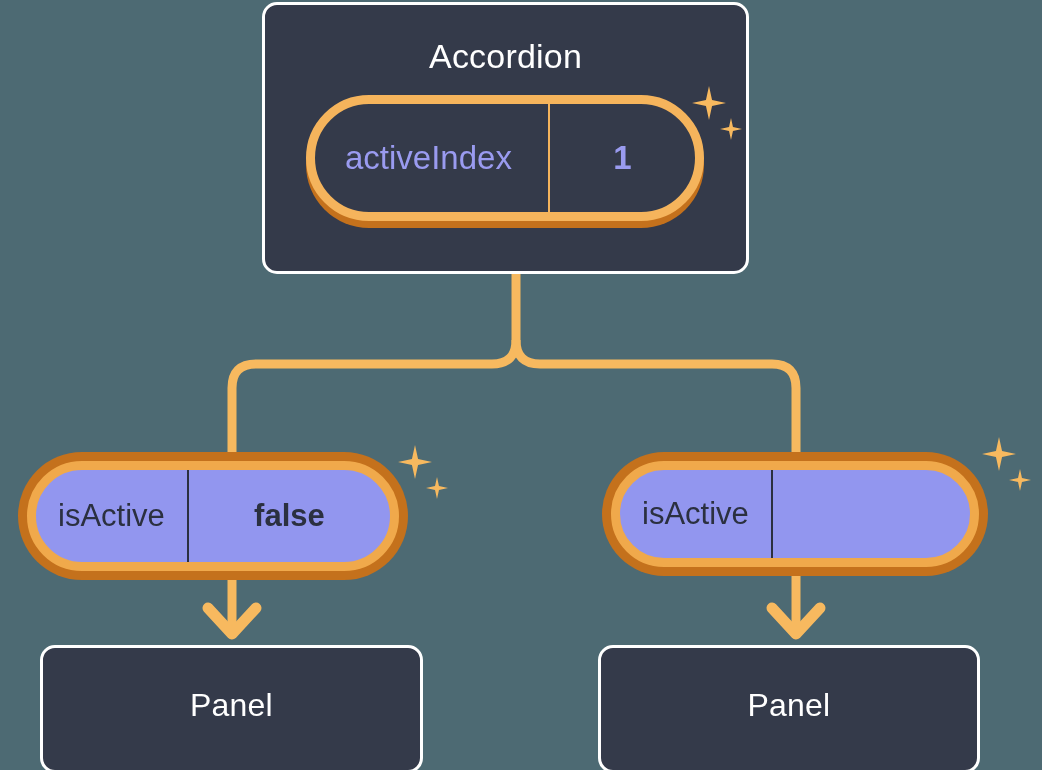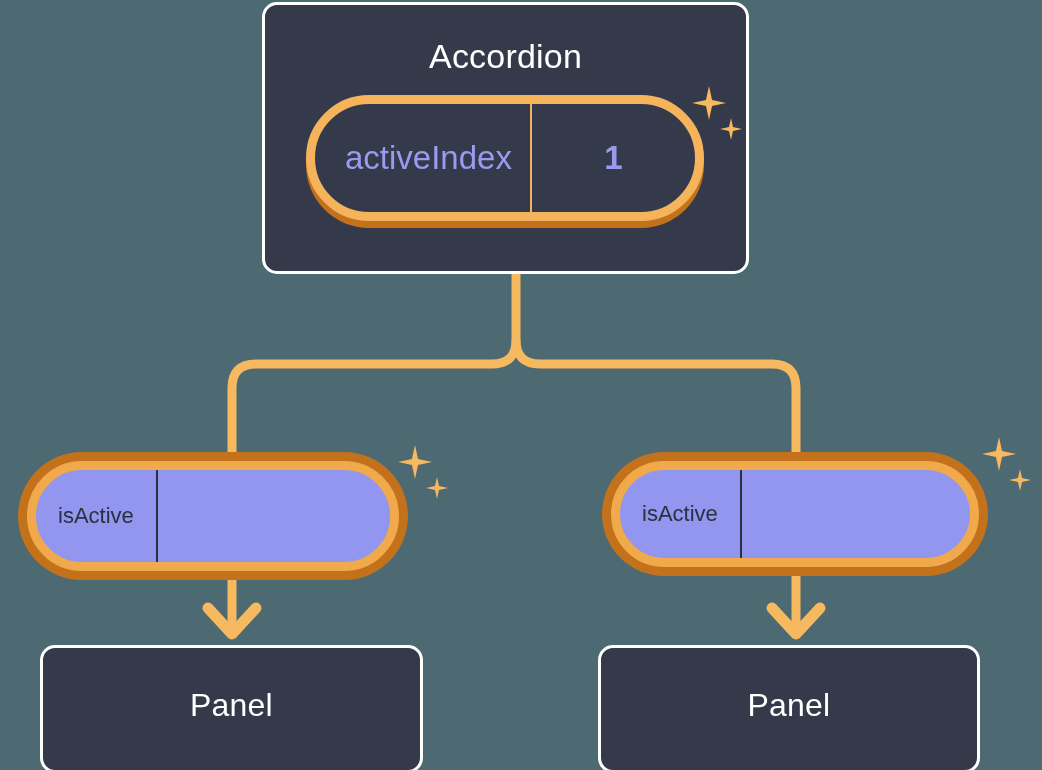--- a/index.html
+++ b/index.html
@@ -123,28 +123,28 @@
     left: 611px;
     top: 461px;
     width: 368px;
     height: 106px;
   }
 
   .pill-key, .pill-val {
     display: flex;
     align-items: center;
     justify-content: center;
-    font-size: 22px;
+    font-size: 31px;
     white-space: nowrap;
   }
   .pill-key { flex: 0 0 auto; padding: 0 22px; font-weight: 400; }
   .pill-val { flex: 1 1 auto; padding: 0 18px; font-weight: 700; }
   .pill-divider { width: 2px; flex: 0 0 auto; }
 
-  #pill-active-index .pill-key { font-size: 33px; padding: 0 18px 0 30px; }
+  #pill-active-index .pill-key { font-size: 33px; padding: 0 36px 0 30px; }
   #pill-active-index .pill-val { font-size: 33px; }
 
   
   .sparkle-group {
     position: absolute;
     pointer-events: none;
   }
   .sparkle {
     position: absolute;
     background: #f7b95f;
@@ -200,20 +200,21 @@
   </div>
 
   <div class="sparkle-group" id="sparkles-accordion">
     <div class="sparkle spark-big"></div>
     <div class="sparkle spark-small"></div>
   </div>
 
   <div class="pill pill-purple" id="pill-is-active-false">
     <span class="pill-key">isActive</span>
     <span class="pill-divider"></span>
+    <span class="pill-val">false</span>
   </div>
 
   <div class="sparkle-group" id="sparkles-false">
     <div class="sparkle spark-big"></div>
     <div class="sparkle spark-small"></div>
   </div>
 
   <div class="pill pill-purple" id="pill-is-active-true">
     <span class="pill-key">isActive</span>
     <span class="pill-divider"></span>

